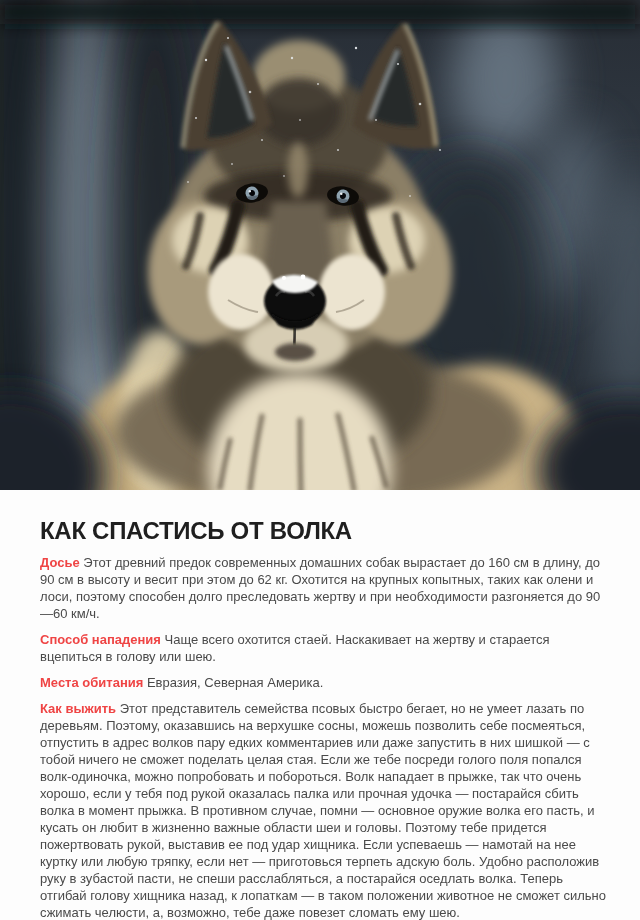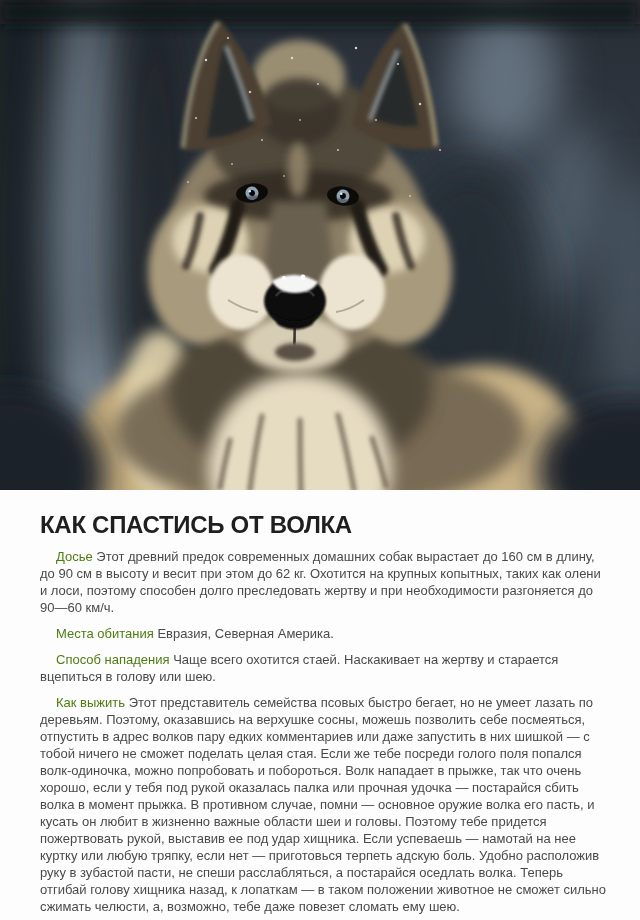--- a/index.html
+++ b/index.html
@@ -2,30 +2,30 @@
 <html><head>
 <meta charset="utf-8">
 <style>
   html,body{margin:0;padding:0;background:#ffffff;}
   .page{
     width:640px;height:920px;overflow:hidden;background:#fdfdfd;
     font-family:"Liberation Sans",sans-serif;position:relative;
   }
   .photo{margin:0;width:640px;height:490px;display:block;line-height:0;}
   .photo svg{display:block;}
-  .article{padding:22px 32px 0 40px;}
+  .article{padding:28px 32px 0 40px;}
   .article h1{
     margin:0 0 10px 0;font-size:24px;line-height:26px;font-weight:bold;
     color:#1f1f1f;letter-spacing:-0.3px;
     font-family:"Liberation Sans",sans-serif;
   }
   .para{
     margin:0 0 9px 0;font-size:13px;line-height:17px;color:#4a4a4a;
   }
-  .para strong{color:#4d7c0f;font-weight:normal;margin-left:16px;}
+  .para strong{color:#ef4444;font-weight:bold;}
 </style>
 </head>
 <body>
 
 <div class="page">
 
   <figure class="photo">
     <svg width="640" height="490" viewBox="0 0 640 490" xmlns="http://www.w3.org/2000/svg">
       <defs>
         <linearGradient id="bgGrad" x1="0" y1="0" x2="0" y2="1">
@@ -174,21 +174,21 @@
         <ellipse cx="628" cy="470" rx="90" ry="70" fill="#1c232b" filter="url(#b14)"></ellipse>
       </g>
     </svg>
   </figure>
 
   <article class="article">
     <h1>КАК СПАСТИСЬ ОТ ВОЛКА</h1>
     <div id="sections">
   <p class="para"><strong>Досье</strong> <span>Этот древний предок современных домашних собак вырастает до 160 см в длину, до 90 см в высоту и весит при этом до 62 кг. Охотится на крупных копытных, таких как олени и лоси, поэтому способен долго преследовать жертву и при необходимости разгоняется до 90—60 км/ч.</span></p>
 
+  <p class="para"><strong>Способ нападения</strong> <span>Чаще всего охотится стаей. Наскакивает на жертву и старается вцепиться в голову или шею.</span></p>
+
   <p class="para"><strong>Места обитания</strong> <span>Евразия, Северная Америка.</span></p>
-
-  <p class="para"><strong>Способ нападения</strong> <span>Чаще всего охотится стаей. Наскакивает на жертву и старается вцепиться в голову или шею.</span></p>
 
   <p class="para"><strong>Как выжить</strong> <span>Этот представитель семейства псовых быстро бегает, но не умеет лазать по деревьям. Поэтому, оказавшись на верхушке сосны, можешь позволить себе посмеяться, отпустить в адрес волков пару едких комментариев или даже запустить в них шишкой — с тобой ничего не сможет поделать целая стая. Если же тебе посреди голого поля попался волк-одиночка, можно попробовать и побороться. Волк нападает в прыжке, так что очень хорошо, если у тебя под рукой оказалась палка или прочная удочка — постарайся сбить волка в момент прыжка. В противном случае, помни — основное оружие волка его пасть, и кусать он любит в жизненно важные области шеи и головы. Поэтому тебе придется пожертвовать рукой, выставив ее под удар хищника. Если успеваешь — намотай на нее куртку или любую тряпку, если нет — приготовься терпеть адскую боль. Удобно расположив руку в зубастой пасти, не спеши расслабляться, а постарайся оседлать волка. Теперь отгибай голову хищника назад, к лопаткам — в таком положении животное не сможет сильно сжимать челюсти, а, возможно, тебе даже повезет сломать ему шею.</span></p>
 </div>
   </article>
 
 </div>
 
 </body></html>

